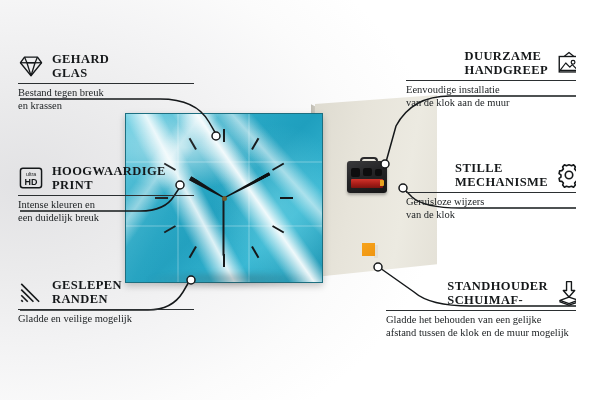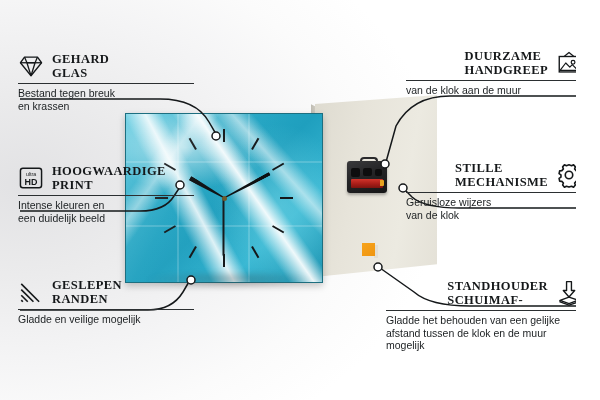--- a/index.html
+++ b/index.html
@@ -247,21 +247,21 @@
     color: #15181a;
     text-transform: uppercase;
   }
   .rule {
     height: 1px;
     background: #2b2f31;
     width: 100%;
     margin: 2px 0 3px 0;
   }
   .desc {
-    font-family: Liberation Sans, sans-serif;
+    font-family: Liberation Serif, serif;
     font-size: 10.5px;
     line-height: 12.5px;
     color: #1b1f21;
   }
   .icon {
     width: 26px;
     height: 26px;
     flex: 0 0 26px;
     display: block;
   }
@@ -380,21 +380,21 @@
         <text x="16" y="25" text-anchor="middle" font-family="Liberation Sans, sans-serif" font-weight="bold" font-size="11" fill="#15181a">HD</text>
       </svg>
       <div class="head-text">
         <div>HOOGWAARDIGE</div>
         <div>PRINT</div>
       </div>
     </div>
     <div class="rule"></div>
     <div class="desc">
       <div>Intense kleuren en</div>
-      <div>een duidelijk beeld</div>
+      <div>een duidelijk breuk</div>
     </div>
   </div>
 
   <div class="callout left" style="left:18px; top:278px;">
     <div class="head">
       <svg class="icon" viewBox="0 0 32 32">
         <g stroke="#15181a" stroke-width="2" stroke-linecap="butt" fill="none">
           <path d="M4 6 L26 28"></path>
           <path d="M4 13 L19 28"></path>
           <path d="M4 20 L12 28"></path>
@@ -421,20 +421,21 @@
         <circle cx="21" cy="15" r="2.3" fill="none" stroke="#15181a" stroke-width="1.5"></circle>
         <path d="M5 25 L12 16 L17 21 L20 18 L27 25 Z" fill="none" stroke="#15181a" stroke-width="1.5" stroke-linejoin="round"></path>
       </svg>
       <div class="head-text">
         <div>DUURZAME</div>
         <div>HANDGREEP</div>
       </div>
     </div>
     <div class="rule"></div>
     <div class="desc">
+      <div>Eenvoudige installatie</div>
       <div>van de klok aan de muur</div>
     </div>
   </div>
 
   <div class="callout right" style="left:406px; top:161px;">
     <div class="head">
       <svg class="icon" viewBox="0 0 32 32">
         <g fill="none" stroke="#15181a" stroke-width="2" stroke-linejoin="round">
           <path d="M16 3.5 l3.2 1.1 2.4 -1.2 2.2 2.6 -0.9 2.5 1.9 2.1 2.7 0.3 0.7 3.4 -2.3 1.5 0 2.8 2.3 1.5 -0.7 3.4 -2.7 0.3 -1.9 2.1 0.9 2.5 -2.2 2.6 -2.4 -1.2 -3.2 1.1 -3.2 -1.1 -2.4 1.2 -2.2 -2.6 0.9 -2.5 -1.9 -2.1 -2.7 -0.3 -0.7 -3.4 2.3 -1.5 0 -2.8 -2.3 -1.5 0.7 -3.4 2.7 -0.3 1.9 -2.1 -0.9 -2.5 2.2 -2.6 2.4 1.2 Z"></path>
           <circle cx="16" cy="16" r="4.6"></circle>

